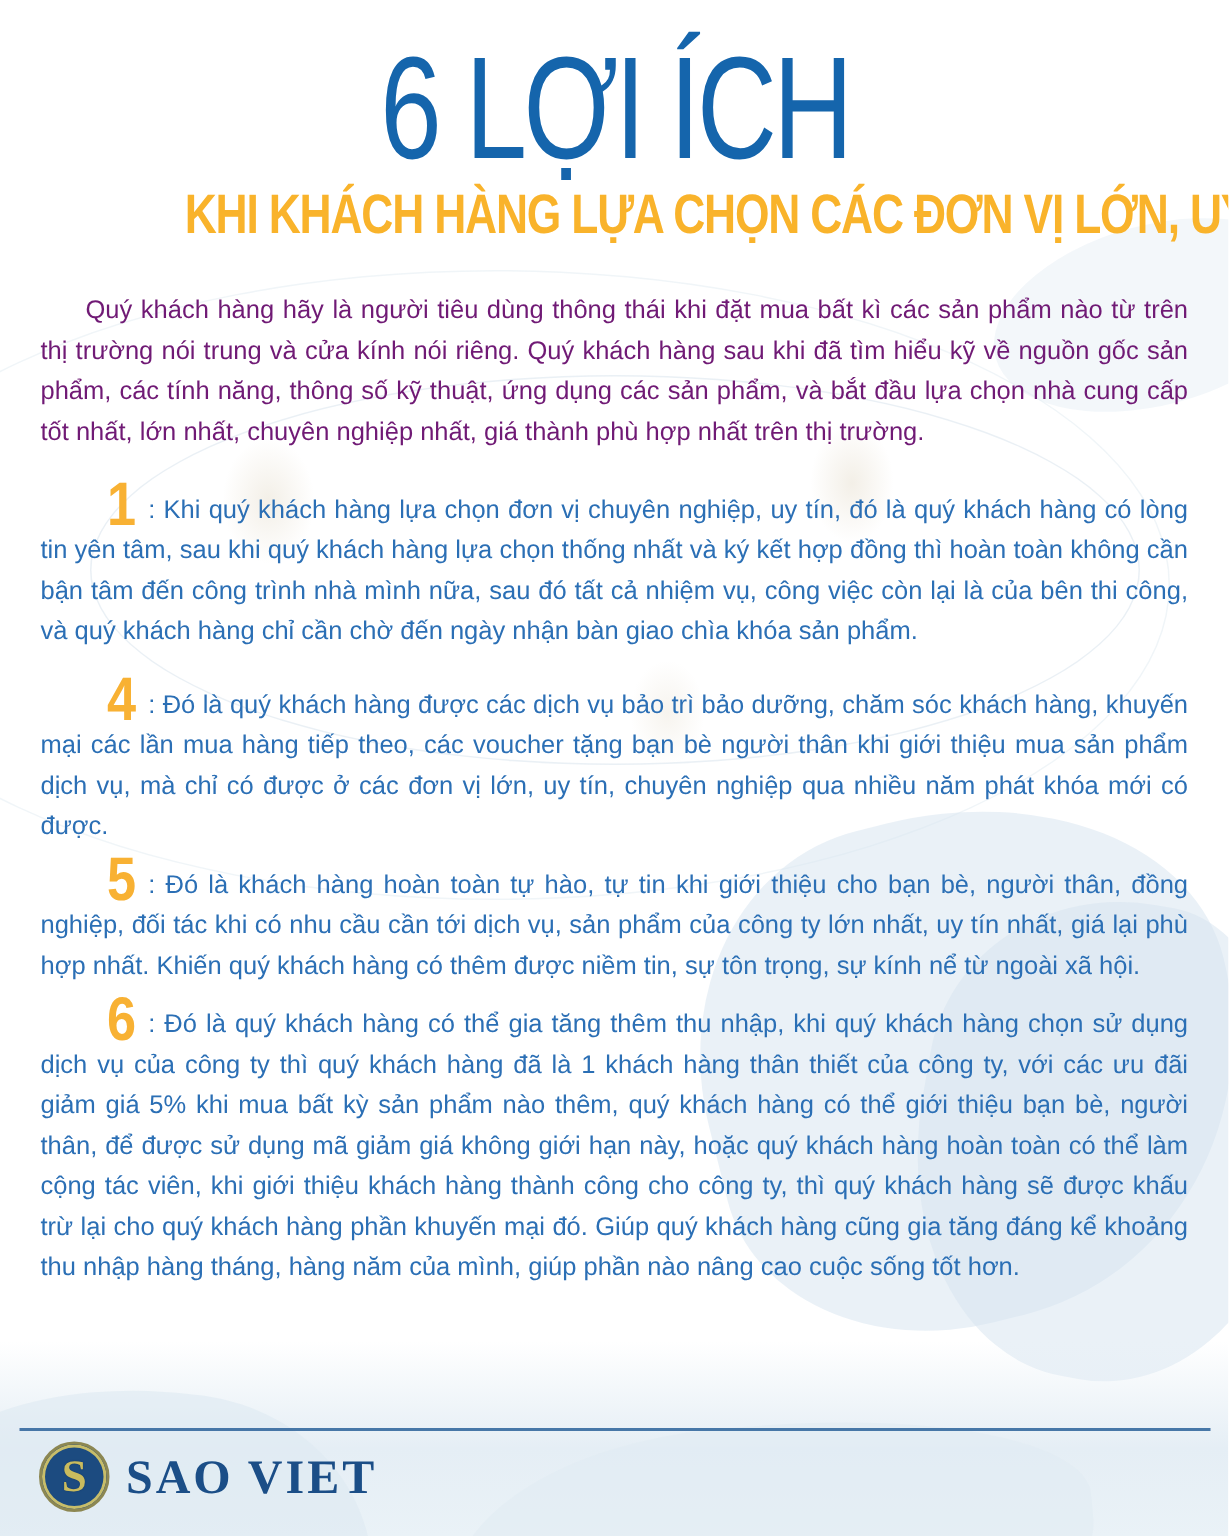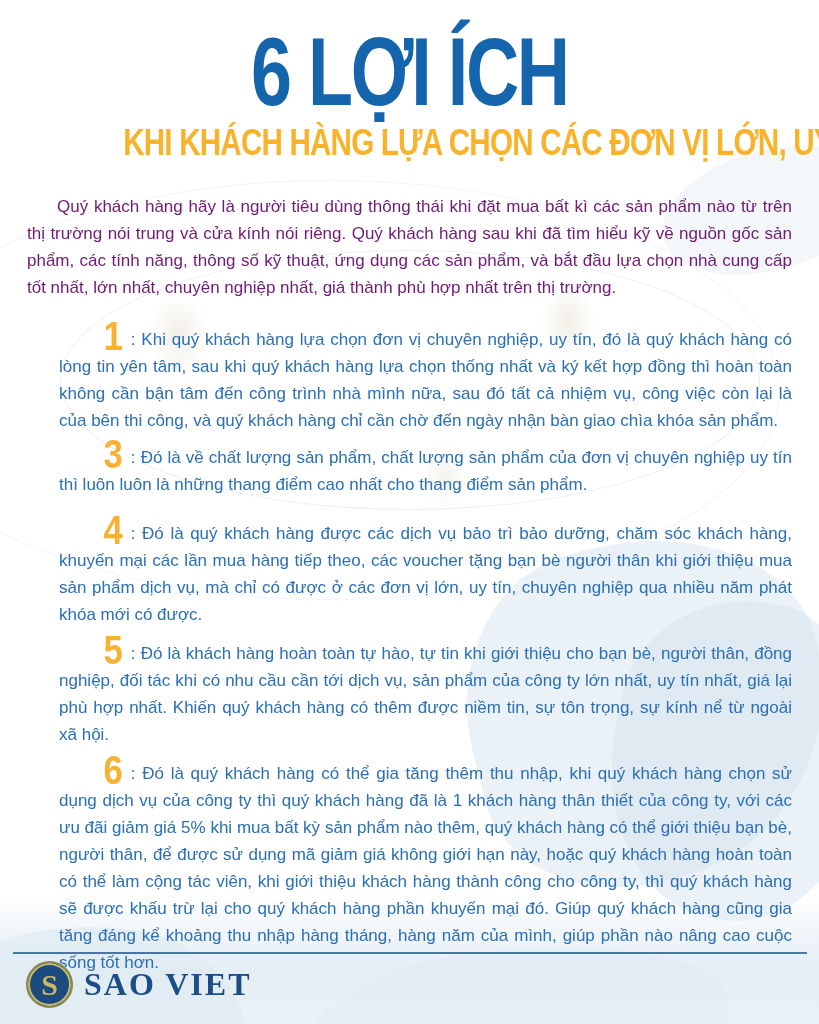--- a/index.html
+++ b/index.html
@@ -28,32 +28,32 @@
     background:radial-gradient(ellipse at center, #f3efe7 0%, rgba(243,239,231,0) 70%); }
   .orb-1 { left:148px; top:292px; width:62px; height:84px; }
   .orb-2 { left:540px; top:282px; width:56px; height:80px; }
   .orb-3 { left:420px; top:440px; width:50px; height:70px; opacity:.7; }
   .arc { position:absolute; border:1px solid rgba(205,220,233,.55); border-radius:50%; }
   .arc-1 { left:60px; top:250px; width:700px; height:260px; border-color:rgba(214,226,236,.5); }
   .arc-2 { left:-120px; top:180px; width:900px; height:420px; border-color:rgba(222,232,240,.45); }
 
   
   .content { position:relative; z-index:2; padding:26px 27px 0 27px; }
-  .title { text-align:center; color:#1565AC; font-weight:700; font-size:97px; line-height:0.95; white-space:nowrap; }
+  .title { text-align:center; color:#1565AC; font-weight:400; font-size:97px; line-height:0.95; white-space:nowrap; }
   .title .squeeze { display:inline-block; transform:scaleX(0.76); transform-origin:center; letter-spacing:-3px; }
   .subtitle { margin-top:5px; text-align:center; color:#F9B32B; font-weight:700; font-size:37px; line-height:1.08; white-space:nowrap; }
   .subtitle .squeeze { display:inline-block; transform:scaleX(0.80); transform-origin:center; letter-spacing:-1px; }
 
   .intro {
     margin-top:30px; color:#701a75; font-size:17px; line-height:27px;
     text-align:justify; text-indent:30px;
   }
   .benefit {
     color:#2B6FB5; font-size:17px; line-height:27px;
-    text-align:justify; text-indent:24px;margin-left:32px;
+    text-align:justify; text-indent:24px;
   }
   .benefit .num {
     display:inline-block; transform:scaleX(0.85); transform-origin:left bottom;
     color:#F8B133; font-weight:700; font-size:41px; line-height:10px;
     vertical-align:-5px; margin-right:1px;
   }
   .m1 { margin-top:25px; }
   .m2 { margin-top:16px; }
   .m3 { margin-top:10px; }
   .m4 { margin-top:22px; }
@@ -100,21 +100,20 @@
 
     <h1 class="title"><span class="squeeze">6 LỢI ÍCH</span></h1>
 
     <h2 class="subtitle"><span class="squeeze">KHI KHÁCH HÀNG LỰA CHỌN CÁC ĐƠN VỊ LỚN, UY TÍN.</span></h2>
 
     <p class="intro">Quý khách hàng hãy là người tiêu dùng thông thái khi đặt mua bất kì các sản phẩm nào từ trên thị trường nói trung và cửa kính nói riêng. Quý khách hàng sau khi đã tìm hiểu kỹ về nguồn gốc sản phẩm, các tính năng, thông số kỹ thuật, ứng dụng các sản phẩm, và bắt đầu lựa chọn nhà cung cấp tốt nhất, lớn nhất, chuyên nghiệp nhất, giá thành phù hợp nhất trên thị trường.</p>
 
     <p class="benefit m1"><span class="num">1</span><span>: Khi quý khách hàng lựa chọn đơn vị chuyên nghiệp, uy tín, đó là quý khách hàng có lòng tin yên tâm, sau khi quý khách hàng lựa chọn thống nhất và ký kết hợp đồng thì hoàn toàn không cần bận tâm đến công trình nhà mình nữa, sau đó tất cả nhiệm vụ, công việc còn lại là của bên thi công, và quý khách hàng chỉ cần chờ đến ngày nhận bàn giao chìa khóa sản phẩm.</span></p>
 
 
-    <p class="benefit m3"><span class="num">3</span><span>: Đó là về chất lượng sản phẩm, chất lượng sản phẩm của đơn vị chuyên nghiệp uy tín thì luôn luôn là những thang điểm cao nhất cho thang điểm sản phẩm.</span></p>
 
     <p class="benefit m4"><span class="num">4</span><span>: Đó là quý khách hàng được các dịch vụ bảo trì bảo dưỡng, chăm sóc khách hàng, khuyến mại các lần mua hàng tiếp theo, các voucher tặng bạn bè người thân khi giới thiệu mua sản phẩm dịch vụ, mà chỉ có được ở các đơn vị lớn, uy tín, chuyên nghiệp qua nhiều năm phát khóa mới có được.</span></p>
 
     <p class="benefit m5"><span class="num">5</span><span>: Đó là khách hàng hoàn toàn tự hào, tự tin khi giới thiệu cho bạn bè, người thân, đồng nghiệp, đối tác khi có nhu cầu cần tới dịch vụ, sản phẩm của công ty lớn nhất, uy tín nhất, giá lại phù hợp nhất. Khiến quý khách hàng có thêm được niềm tin, sự tôn trọng, sự kính nể từ ngoài xã hội.</span></p>
 
     <p class="benefit m6"><span class="num">6</span><span>: Đó là quý khách hàng có thể gia tăng thêm thu nhập, khi quý khách hàng chọn sử dụng dịch vụ của công ty thì quý khách hàng đã là 1 khách hàng thân thiết của công ty, với các ưu đãi giảm giá 5% khi mua bất kỳ sản phẩm nào thêm, quý khách hàng có thể giới thiệu bạn bè, người thân, để được sử dụng mã giảm giá không giới hạn này, hoặc quý khách hàng hoàn toàn có thể làm cộng tác viên, khi giới thiệu khách hàng thành công cho công ty, thì quý khách hàng sẽ được khấu trừ lại cho quý khách hàng phần khuyến mại đó. Giúp quý khách hàng cũng gia tăng đáng kể khoảng thu nhập hàng tháng, hàng năm của mình, giúp phần nào nâng cao cuộc sống tốt hơn.</span></p>
 
   </div>
 
   <div class="rule"></div>

